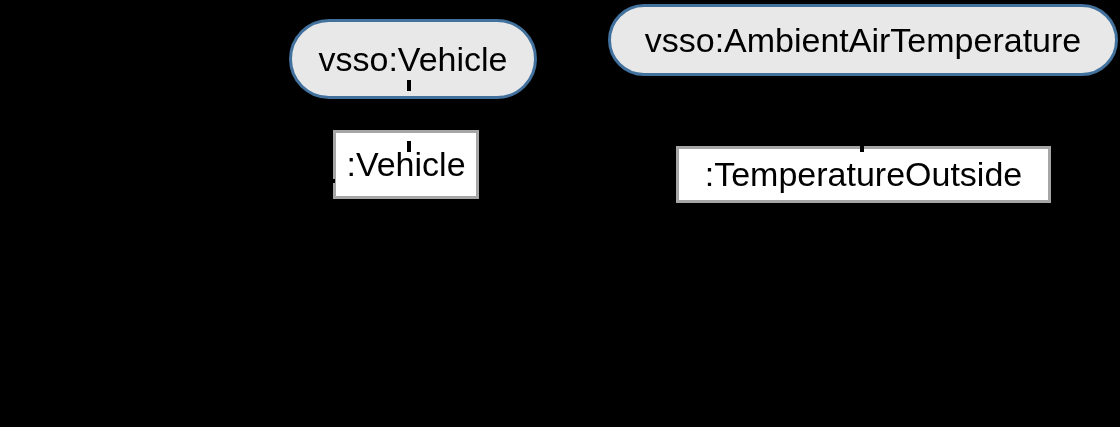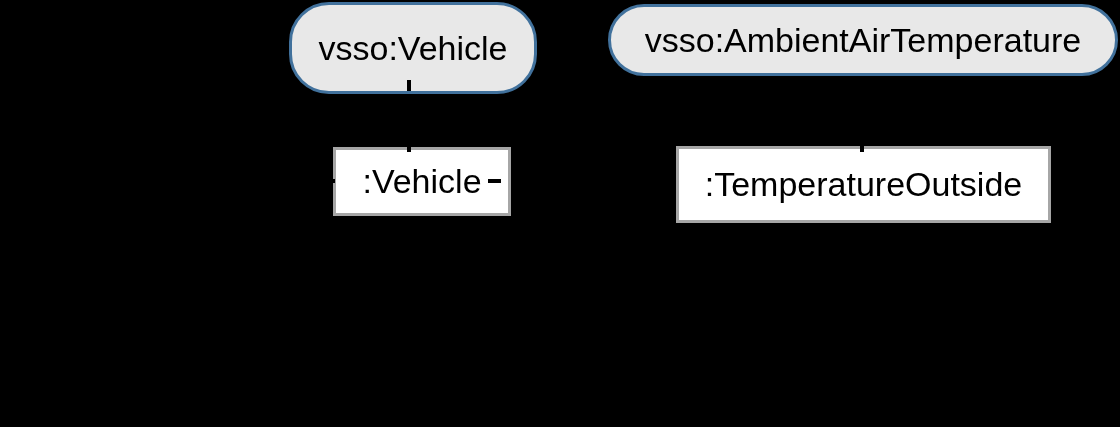--- a/index.html
+++ b/index.html
@@ -23,47 +23,47 @@
     border: 3px solid #41719c;
     border-radius: 40px;
     display: flex;
     align-items: center;
     justify-content: center;
     color: #000000;
     font-size: 34px;
     white-space: nowrap;
   }
   #class-node-vehicle {
-    left: 289px; top: 2px;
-    width: 248px; height: 92px;
+    left: 289px; top: 19px;
+    width: 248px; height: 80px;
   }
   #class-node-ambient {
     left: 608px; top: 4px;
     width: 510px; height: 72px;
   }
   
   .instance-node {
     position: absolute;
     box-sizing: border-box;
     background: #ffffff;
     border: 3px solid #a6a6a6;
     display: flex;
     align-items: center;
     justify-content: center;
     color: #000000;
     font-size: 34px;
     white-space: nowrap;
   }
   #instance-node-vehicle {
-    left: 333px; top: 147px;
-    width: 178px; height: 69px; justify-content: center;
+    left: 333px; top: 130px;
+    width: 146px; height: 69px; justify-content: center;
   }
   #instance-node-temperature {
     left: 676px; top: 146px;
-    width: 375px; height: 77px;
+    width: 375px; height: 57px;
   }
   
   .arrow-stub {
     position: absolute;
     background: #000000;
   }
   .stub-v { width: 4px; height: 11px; }
   .stub-h { width: 13px; height: 4px; }
   #stub-class-vehicle-bottom   { left: 407px; top: 80px; }
   #stub-class-ambient-bottom   { left: 859px; top: 80px; }

